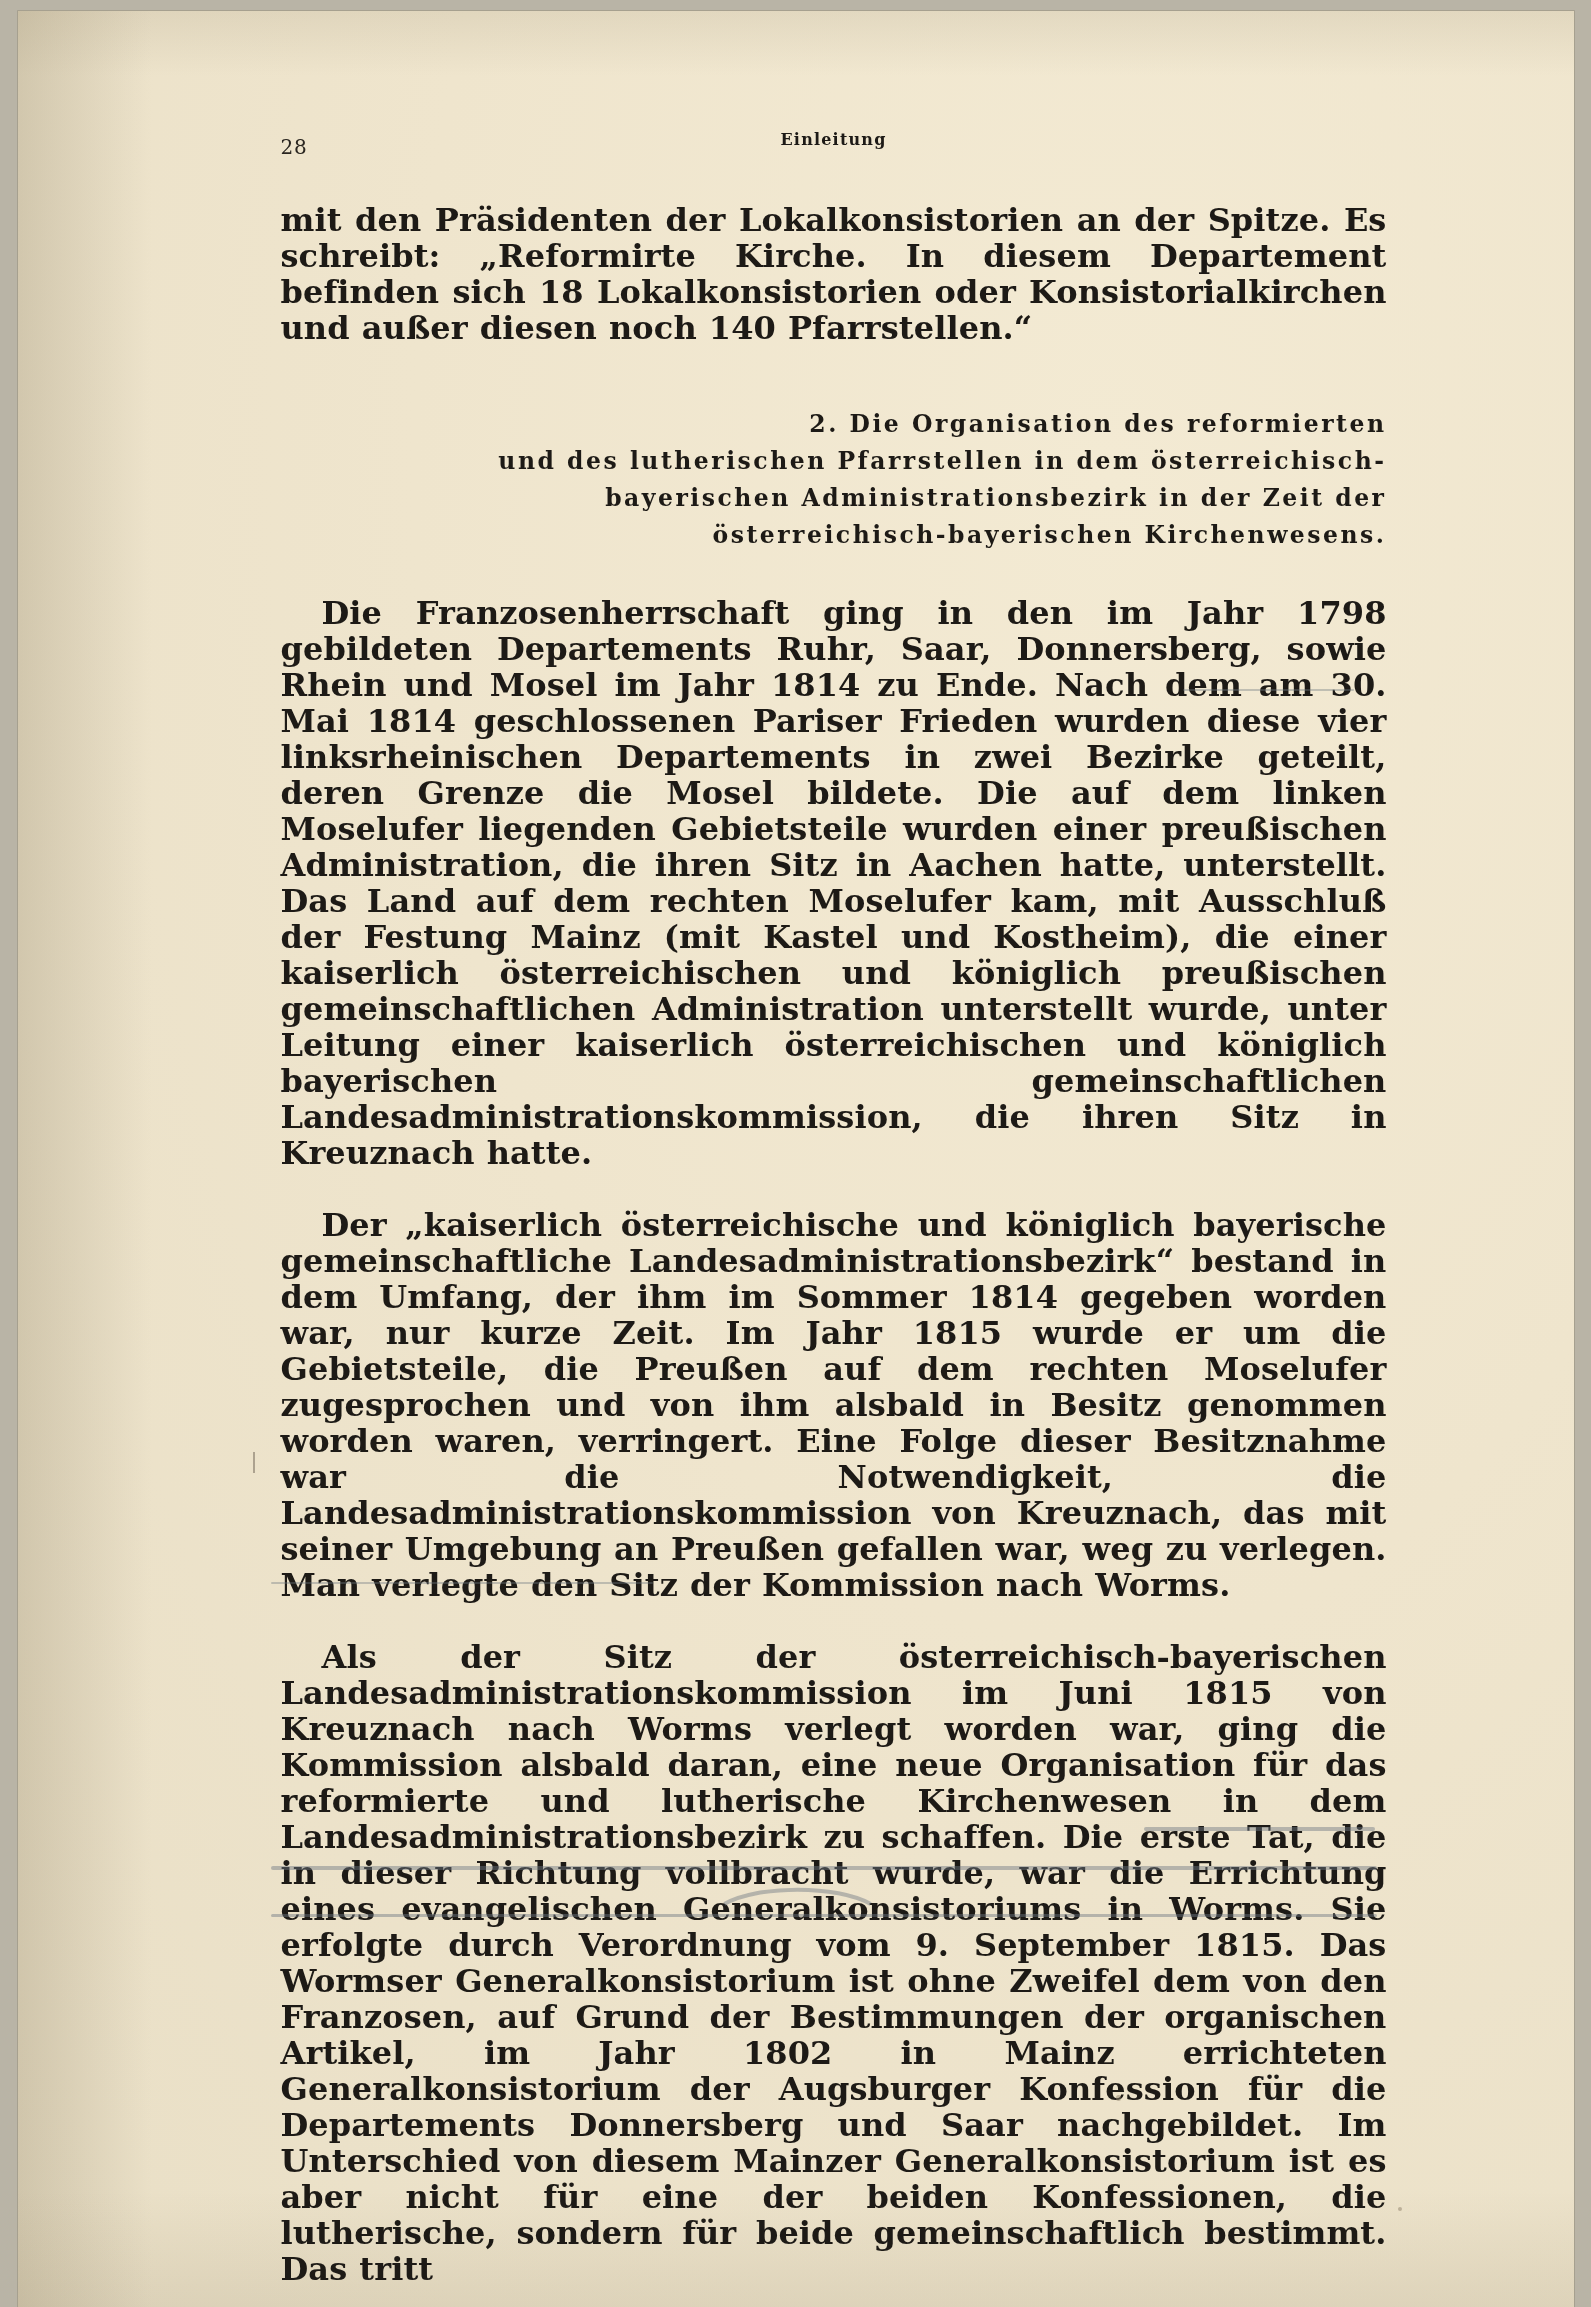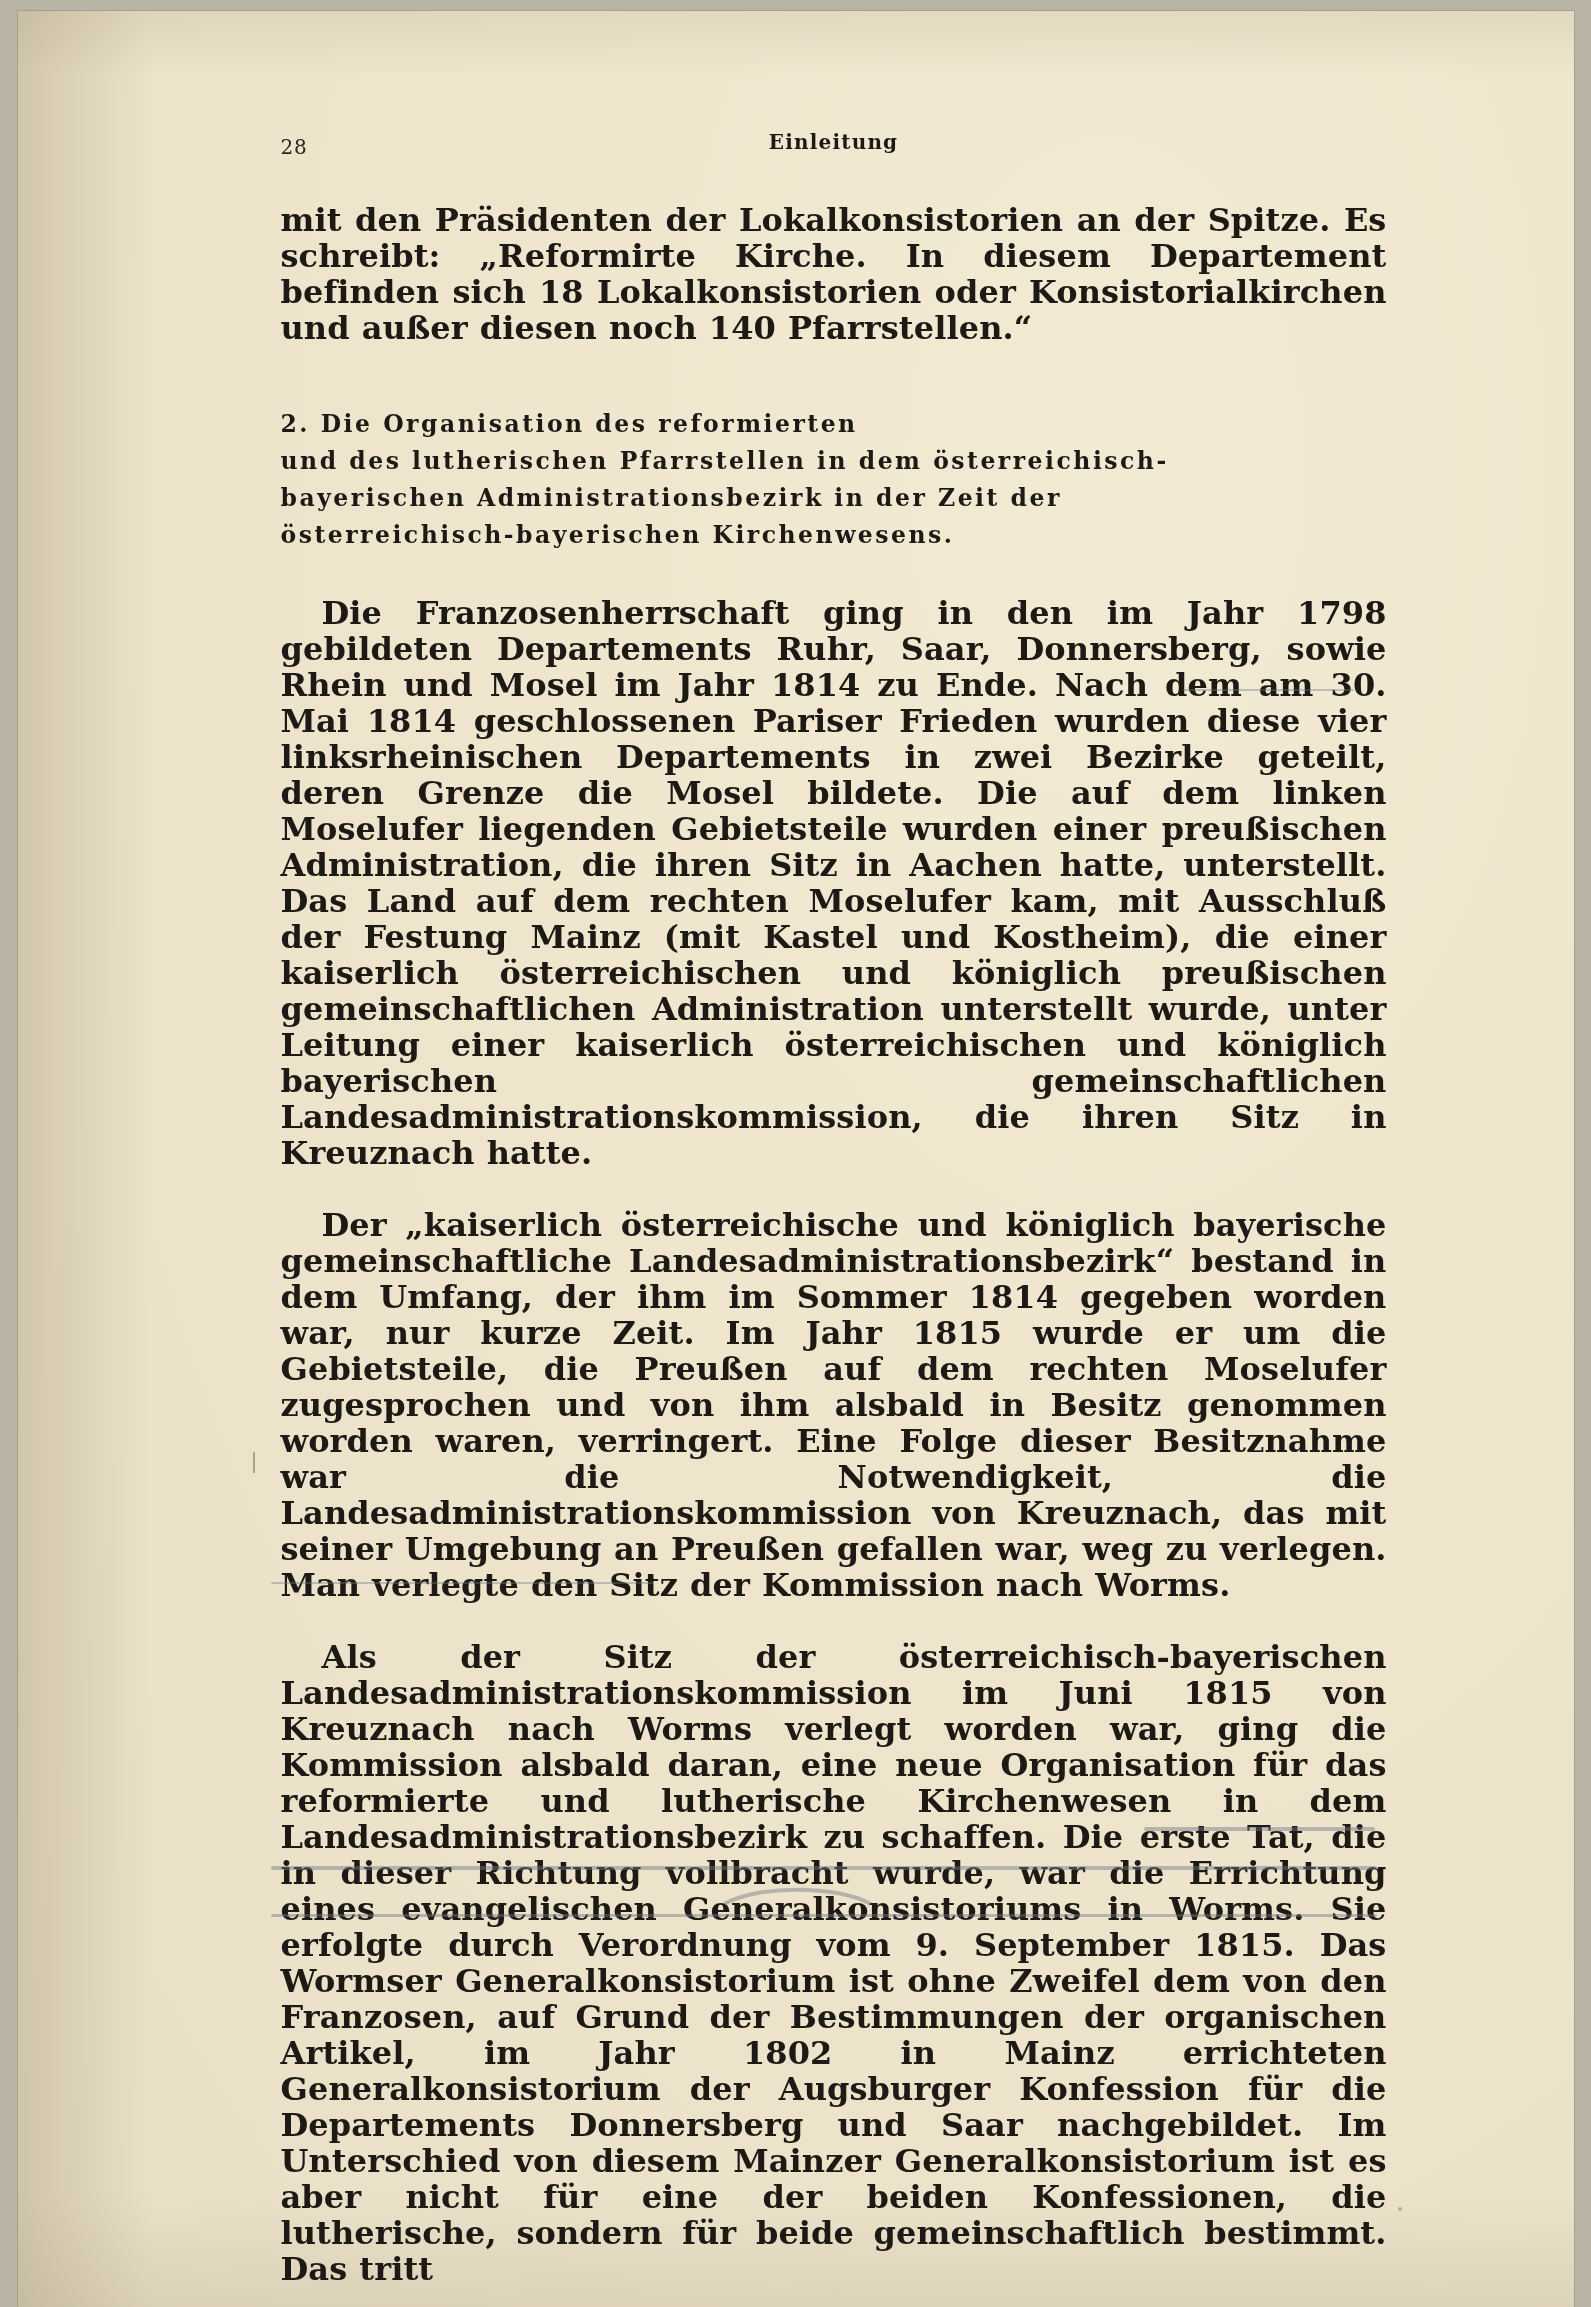--- a/index.html
+++ b/index.html
@@ -68,21 +68,21 @@
     font-family: "DejaVu Serif", serif;
     font-size: 20px;
     color: #2a2620;
     letter-spacing: 0.8px;
   }
   .head-title {
     position: absolute;
     left: 50%;
     transform: translateX(-50%);
     top: 0;
-    font-size: 20px;
+    font-size: 16px;
     color: #23201b;
     letter-spacing: 1.2px;
     white-space: nowrap;
   }
 
   
   .fraktur {
     font-family: "DejaVu Serif", serif;
     font-weight: 700;
     color: #1d1a16;
@@ -98,21 +98,21 @@
     letter-spacing: 0.1px;
     word-spacing: 0.8px;
   }
   p.body.indent {
     text-indent: 41px;
     margin-top: 36px;
   }
 
   .section-head {
     margin: 60px 0 41px 0;
-    text-align: left;
+    text-align: right;
   }
   .section-head .ln {
     display: block;
     font-size: 23.5px;
     line-height: 37px;
     letter-spacing: 2.5px;
     color: #1d1a16;
     font-weight: 700;
     font-family: "DejaVu Serif", serif;
   }

